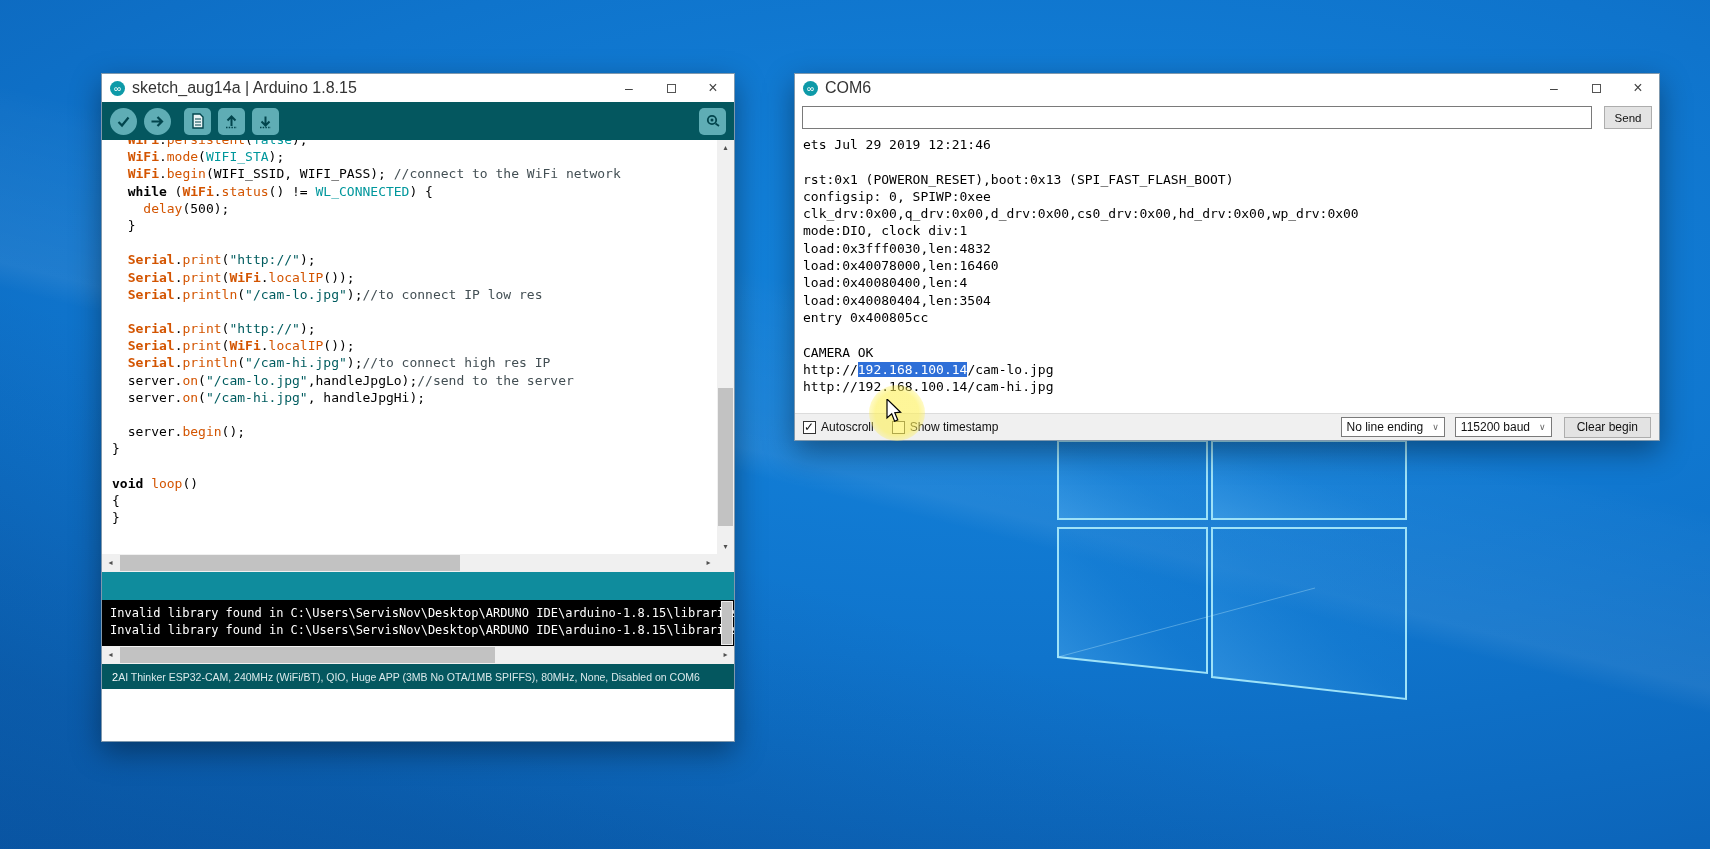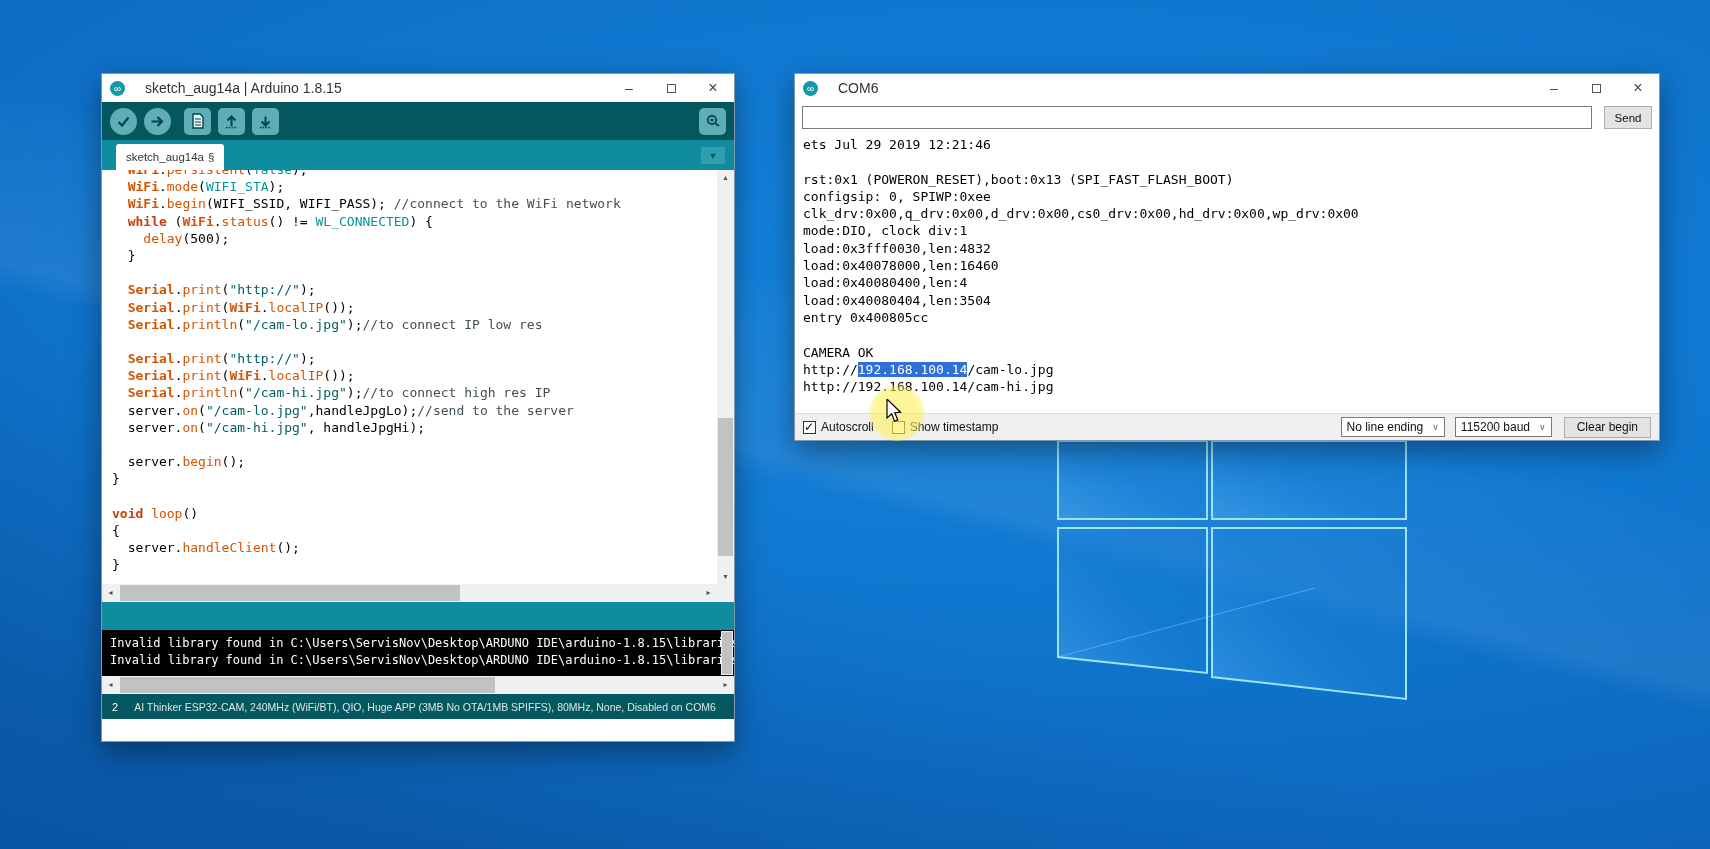--- a/index.html
+++ b/index.html
@@ -10,21 +10,21 @@
   .ray1{position:absolute;inset:0;background:linear-gradient(14deg, transparent 44%, rgba(255,255,255,0.07) 46%, rgba(255,255,255,0.02) 58%, transparent 60%);pointer-events:none;}
   .ray2{position:absolute;inset:0;background:linear-gradient(200deg, transparent 62%, rgba(0,25,70,0.16) 88%);pointer-events:none;}
   .winlogo{position:absolute;left:1055px;top:438px;}
 
   
   .window{position:absolute;display:flex;flex-direction:column;background:#fff;
     border:1px solid #7f98ad;box-shadow:0 10px 28px rgba(0,0,0,.38);}
   .titlebar{height:28px;background:#fff;display:flex;align-items:center;flex:none;}
   .app-icon{width:15px;height:15px;border-radius:50%;background:#0E9AA8;color:#fff;
     font-size:10px;line-height:15px;text-align:center;margin-left:8px;flex:none;}
-  .title-text{font-size:14px;color:#333;margin-left:20px;white-space:nowrap;}
+  .title-text{font-size:16px;color:#333;margin-left:7px;white-space:nowrap;}
   .tb-spacer{flex:1;}
   .tb-btn{width:42px;height:28px;display:flex;align-items:center;justify-content:center;
     color:#444;font-size:14px;flex:none;}
   .max-box{width:9px;height:9px;border:1px solid #555;display:inline-block;}
 
   
   #ide{left:101px;top:73px;width:634px;height:669px;}
   .menubar{height:24px;background:#fff;display:flex;align-items:center;padding-left:4px;flex:none;}
   .menu-item{font-size:12.5px;color:#222;padding:0 7px;}
   .toolbar{height:38px;background:#04575F;display:flex;align-items:center;padding:0 8px;flex:none;}
@@ -36,38 +36,38 @@
   .tab{margin-left:14px;height:26px;min-width:102px;padding:0 10px;background:#fff;border-radius:3px 3px 0 0;
     display:flex;align-items:center;justify-content:center;font-size:11.5px;color:#333;}
   .tab .mod{margin-left:4px;}
   .tab-dd{position:absolute;right:9px;top:7px;width:24px;height:17px;background:#2F9FAE;
     display:flex;align-items:center;justify-content:center;color:#045A63;font-size:9px;}
   .editor{height:414px;background:#fff;position:relative;flex:none;overflow:hidden;padding-left:16px;}
   .code{position:absolute;left:0;top:-9px;right:17px;bottom:0;overflow:hidden;padding-left:10px;
     font-family:"DejaVu Sans Mono",monospace;font-size:13px;line-height:17.2px;}
   .code-line{white-space:pre;height:17.2px;}
   .tk-p{color:#000;} .tk-c{color:#D35400;font-weight:bold;} .tk-f{color:#D35400;}
-  .tk-b{color:#c2410c;font-weight:bold;} .tk-k{color:#00979C;} .tk-s{color:#005C5F;} .tk-m{color:#434F54;}
+  .tk-b{color:#000000;font-weight:bold;} .tk-k{color:#00979C;} .tk-s{color:#005C5F;} .tk-m{color:#434F54;}
   .vscroll{position:absolute;right:0;top:0;width:17px;height:100%;background:#F0F0F0;}
   .vscroll .arr{position:absolute;left:0;width:17px;height:15px;text-align:center;font-size:8px;color:#505050;line-height:15px;}
   .vscroll .arr.up{top:0;} .vscroll .arr.dn{bottom:0;}
   .vscroll .thumb{position:absolute;left:1px;width:15px;background:#C2C2C2;}
   .hscroll{height:18px;background:#F0F0F0;display:flex;align-items:center;position:relative;flex:none;}
   .hscroll .arr{width:17px;height:18px;text-align:center;font-size:8px;color:#505050;line-height:18px;flex:none;}
   .hscroll .thumb{position:absolute;top:1px;height:16px;background:#C2C2C2;}
   .corner{position:absolute;right:0;top:0;width:17px;height:18px;background:#F0F0F0;}
   .msgband{height:28px;background:#0F8C9D;flex:none;}
   .console{height:46px;background:#000;position:relative;flex:none;overflow:hidden;}
   .console-lines{padding:5px 0 0 8px;font-family:"DejaVu Sans Mono",monospace;font-size:12px;line-height:17px;color:#fff;}
   .console-line{white-space:pre;overflow:hidden;}
   .console-vtrack{position:absolute;right:1px;top:1px;width:12px;height:44px;background:#ECECEC;}
   .console-vtrack .thumb{position:absolute;left:1px;top:1px;width:10px;height:42px;background:#C1C1C1;}
   .statusbar{height:25px;background:#04575F;display:flex;align-items:center;flex:none;}
   .status-line{color:#fff;font-size:11px;margin-left:10px;}
-  .status-board{color:#D9E8EA;font-size:10.5px;margin-left:16px;white-space:nowrap;overflow:hidden;text-align:right;}
+  .status-board{color:#D9E8EA;font-size:10.5px;white-space:nowrap;overflow:hidden;text-align:right;}
 
   
   #serial{left:794px;top:73px;width:866px;height:368px;}
   .sendrow{height:31px;display:flex;align-items:center;padding:0 7px;flex:none;}
   .send-input{flex:1;height:23px;border:1px solid #7a7a7a;background:#fff;font-size:12px;padding:0 5px;
     font-family:"Liberation Sans",sans-serif;outline:none;}
   .send-btn{width:48px;height:23px;margin-left:12px;background:#E3E3E3;border:1px solid #ADADAD;
     font-size:11.5px;color:#111;display:flex;align-items:center;justify-content:center;flex:none;}
   .sm-output{flex:1;overflow:hidden;padding:3px 0 0 8px;font-family:"DejaVu Sans Mono",monospace;
     font-size:13px;line-height:17.3px;color:#000;}
@@ -162,29 +162,20 @@
       <div class="tb-spacer"></div>
       <div class="tool sq" style="margin-right:0;">
         <svg width="16" height="16" viewBox="0 0 16 16">
             <circle cx="7" cy="7" r="4.2" fill="none" stroke="#02454D" stroke-width="1.8"></circle>
             <circle cx="7" cy="7" r="1.5" fill="#02454D"></circle>
             <path d="M10.5 10.5 L14 13" stroke="#02454D" stroke-width="1.8"></path>
           </svg>
       </div>
     </div>
 
-    <div class="tabstrip">
-      <div class="tab">
-        <span>sketch_aug14a</span>
-        <span class="mod">§</span>
-      </div>
-      <div class="tab-dd">
-          <span>▼</span>
-        </div>
-    </div>
 
     <div class="editor">
       <div class="code">
           <div class="code-line"><span class="tk-p">  </span><span class="tk-c">WiFi</span><span class="tk-p">.</span><span class="tk-f">persistent</span><span class="tk-p">(</span><span class="tk-k">false</span><span class="tk-p">);</span></div>
           <div class="code-line"><span class="tk-p">  </span><span class="tk-c">WiFi</span><span class="tk-p">.</span><span class="tk-f">mode</span><span class="tk-p">(</span><span class="tk-k">WIFI_STA</span><span class="tk-p">);</span></div>
           <div class="code-line"><span class="tk-p">  </span><span class="tk-c">WiFi</span><span class="tk-p">.</span><span class="tk-f">begin</span><span class="tk-p">(WIFI_SSID, WIFI_PASS); </span><span class="tk-m">//connect to the WiFi network</span></div>
           <div class="code-line"><span class="tk-p">  </span><span class="tk-b">while</span><span class="tk-p"> (</span><span class="tk-c">WiFi</span><span class="tk-p">.</span><span class="tk-f">status</span><span class="tk-p">() != </span><span class="tk-k">WL_CONNECTED</span><span class="tk-p">) {</span></div>
           <div class="code-line"><span class="tk-p">    </span><span class="tk-f">delay</span><span class="tk-p">(500);</span></div>
           <div class="code-line"><span class="tk-p">  }</span></div>
           <div class="code-line"> </div>
@@ -196,21 +187,20 @@
           <div class="code-line"><span class="tk-p">  </span><span class="tk-c">Serial</span><span class="tk-p">.</span><span class="tk-f">print</span><span class="tk-p">(</span><span class="tk-c">WiFi</span><span class="tk-p">.</span><span class="tk-f">localIP</span><span class="tk-p">());</span></div>
           <div class="code-line"><span class="tk-p">  </span><span class="tk-c">Serial</span><span class="tk-p">.</span><span class="tk-f">println</span><span class="tk-p">(</span><span class="tk-s">"/cam-hi.jpg"</span><span class="tk-p">);</span><span class="tk-m">//to connect high res IP</span></div>
           <div class="code-line"><span class="tk-p">  server.</span><span class="tk-f">on</span><span class="tk-p">(</span><span class="tk-s">"/cam-lo.jpg"</span><span class="tk-p">,handleJpgLo);</span><span class="tk-m">//send to the server</span></div>
           <div class="code-line"><span class="tk-p">  server.</span><span class="tk-f">on</span><span class="tk-p">(</span><span class="tk-s">"/cam-hi.jpg"</span><span class="tk-p">, handleJpgHi);</span></div>
           <div class="code-line"> </div>
           <div class="code-line"><span class="tk-p">  server.</span><span class="tk-f">begin</span><span class="tk-p">();</span></div>
           <div class="code-line"><span class="tk-p">}</span></div>
           <div class="code-line"> </div>
           <div class="code-line"><span class="tk-b">void</span><span class="tk-p"> </span><span class="tk-f">loop</span><span class="tk-p">()</span></div>
           <div class="code-line"><span class="tk-p">{</span></div>
-          <div class="code-line"><span class="tk-p">  server.</span><span class="tk-f">handleClient</span><span class="tk-p">();</span></div>
           <div class="code-line"><span class="tk-p">}</span></div>
         </div>
       <div class="vscroll">
         <div class="arr up">▴</div>
         <div class="thumb" style="top:248px;height:138px;"></div>
         <div class="arr dn">▾</div>
       </div>
     </div>
 
     <div class="hscroll" style="position:relative;">

